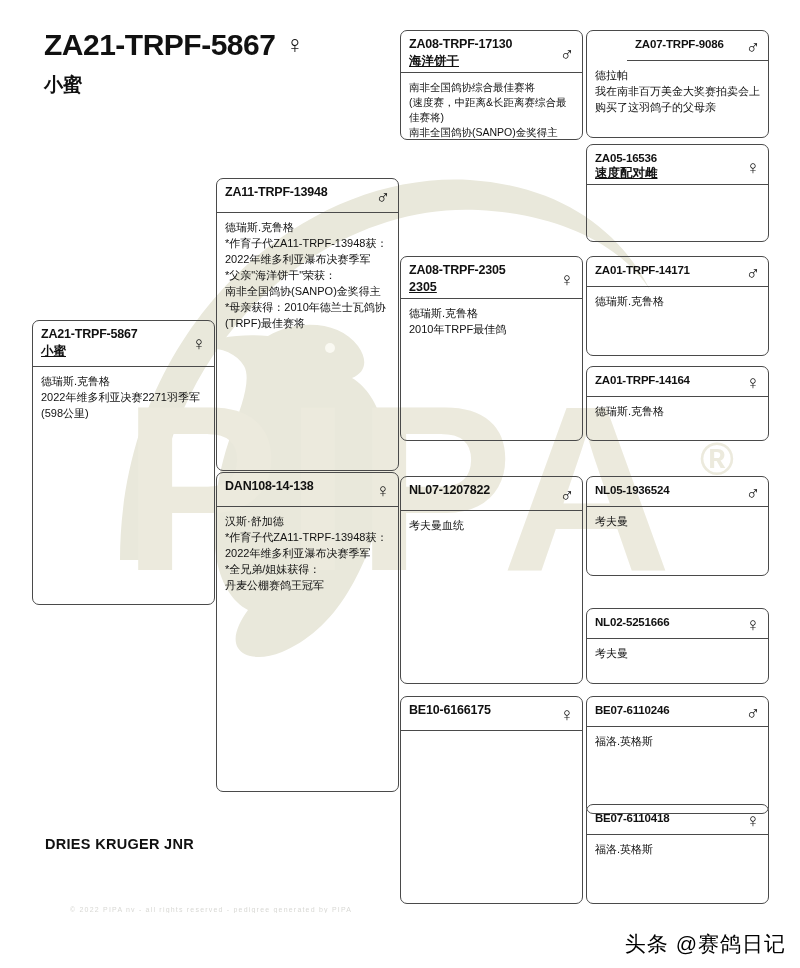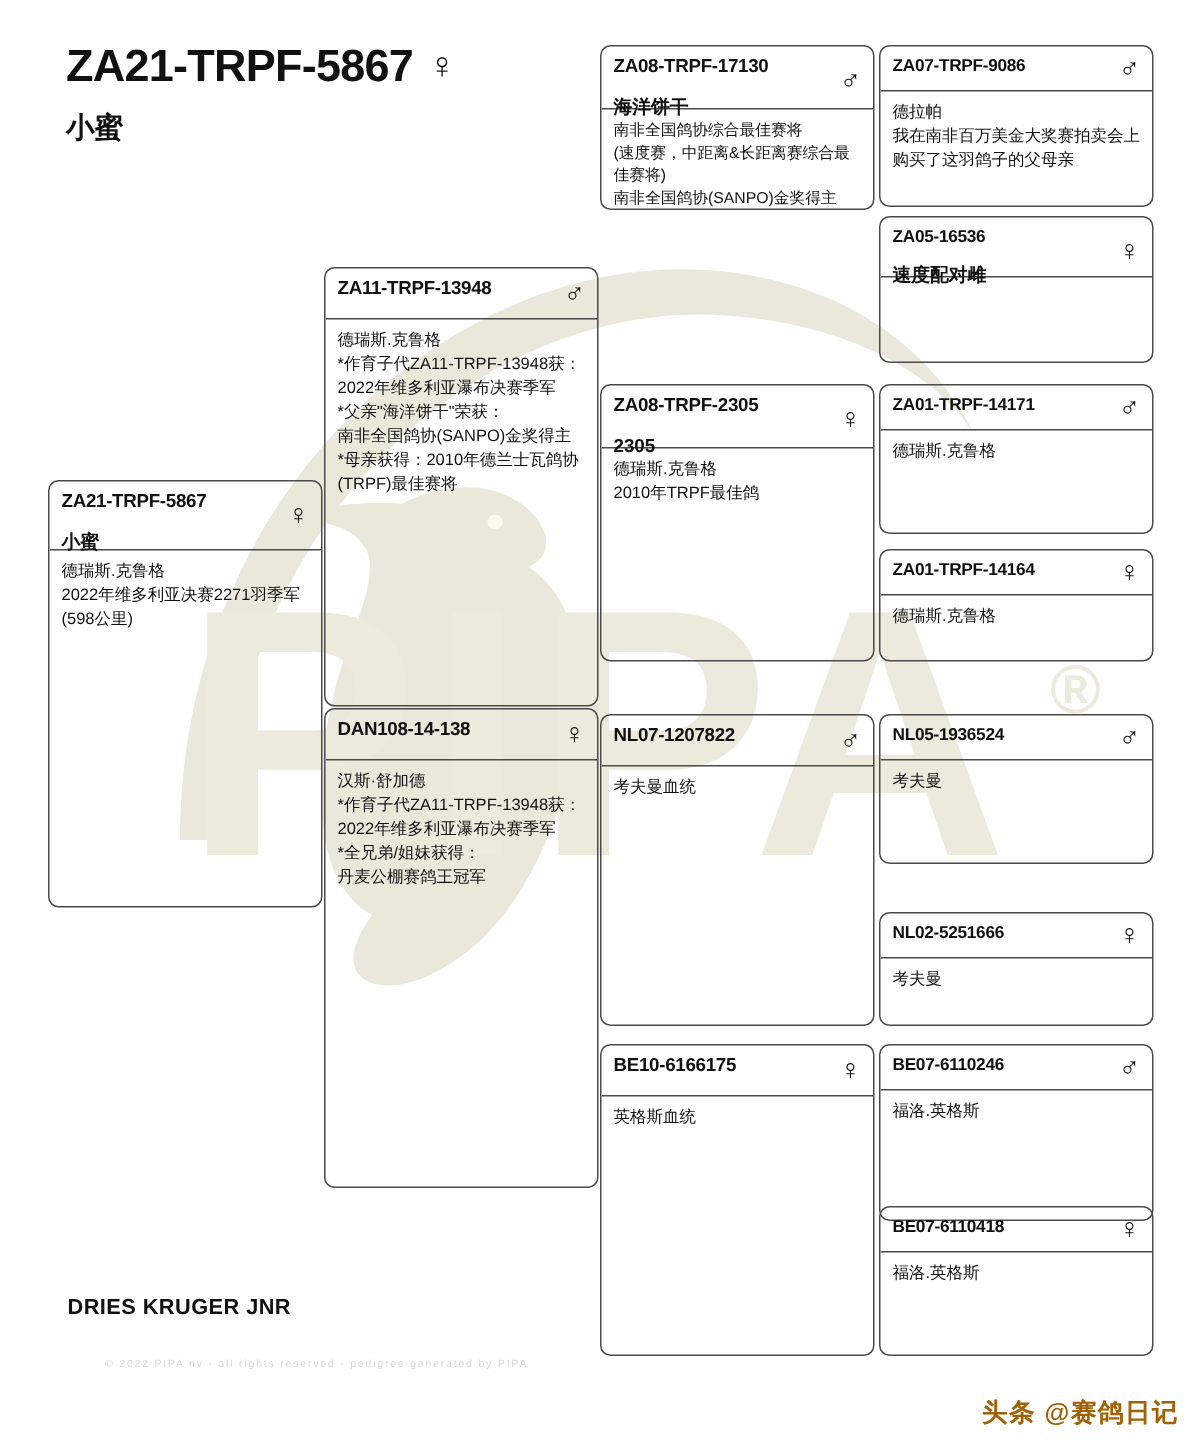--- a/index.html
+++ b/index.html
@@ -20,31 +20,31 @@
   #doc-header{position:absolute;left:44px;top:28px;z-index:3;}
   #doc-title{
     font-size:30px;font-weight:bold;letter-spacing:-0.5px;
     line-height:1.1;white-space:nowrap;display:inline-block;
   }
   #doc-title-sex{font-size:25px;font-weight:bold;margin-left:10px;display:inline-block;vertical-align:2px;}
   #doc-subtitle{font-size:19px;font-weight:bold;margin-top:11px;}
   
   #breeder{
     position:absolute;left:45px;top:836px;z-index:3;
-    font-size:14.5px;font-weight:bold;letter-spacing:0.3px;margin-top:28px;
+    font-size:14.5px;font-weight:bold;letter-spacing:0.3px;
   }
   #fine-print{
     position:absolute;left:70px;top:906px;width:600px;z-index:1;
     font-size:7px;color:#d8d8d4;letter-spacing:1.2px;white-space:nowrap;
     overflow:hidden;
   }
   
   #source-mark{
     position:absolute;right:14px;top:930px;z-index:4;
-    font-size:17px;font-weight:bold;color:#a16207;letter-spacing:1px;
+    font-size:21px;font-weight:normal;color:#000000;letter-spacing:1px;
   }
   
   .card{
     position:absolute;z-index:2;
     background:transparent;
     border:1.2px solid #4a4a4a;
     border-radius:7px;
     box-sizing:border-box;
     overflow:hidden;
   }
@@ -54,21 +54,21 @@
     padding:6px 8px 15px 8px;
     box-sizing:border-box;
     line-height:1.25;
   }
   .ring{
     font-size:12.5px;font-weight:bold;letter-spacing:-0.2px;
     white-space:nowrap;padding-right:20px;
   }
   .ring.sm{font-size:11.5px;}
   .pet-name{
-    font-size:12.5px;font-weight:bold;margin-top:11px;white-space:nowrap;
+    font-size:12.5px;font-weight:bold;margin-top:1px;white-space:nowrap;text-decoration:underline;
   }
   .sex{
     position:absolute;right:8px;top:50%;transform:translateY(-50%);
     font-size:19px;font-weight:bold;line-height:1;
   }
   .sex.top{top:13px;transform:none;}
   .card-body{
     padding:7px 8px 6px 8px;
     font-size:11px;line-height:1.45;
     white-space:pre-line;
@@ -169,25 +169,24 @@
     <div class="sex">♂</div>
   </div>
   <div class="card-body">考夫曼血统</div>
 </div>
 
 <div class="card" style="left:400px;top:696px;width:183px;height:208px;">
   <div class="card-head" style="height:34px;">
     <div class="ring">BE10-6166175</div>
     <div class="sex">♀</div>
   </div>
-  <div class="card-body">英格斯血统</div>
 </div>
 
 <div class="card" style="left:586px;top:30px;width:183px;height:108px;">
-  <div class="card-head" style="height:30px;">
+  <div class="card-head" style="height:30px;margin-left:40px;">
     <div class="ring sm">ZA07-TRPF-9086</div>
     <div class="sex">♂</div>
   </div>
   <div class="card-body">德拉帕
 我在南非百万美金大奖赛拍卖会上
 购买了这羽鸽子的父母亲</div>
 </div>
 
 <div class="card" style="left:586px;top:144px;width:183px;height:98px;">
   <div class="card-head" style="height:40px;">

